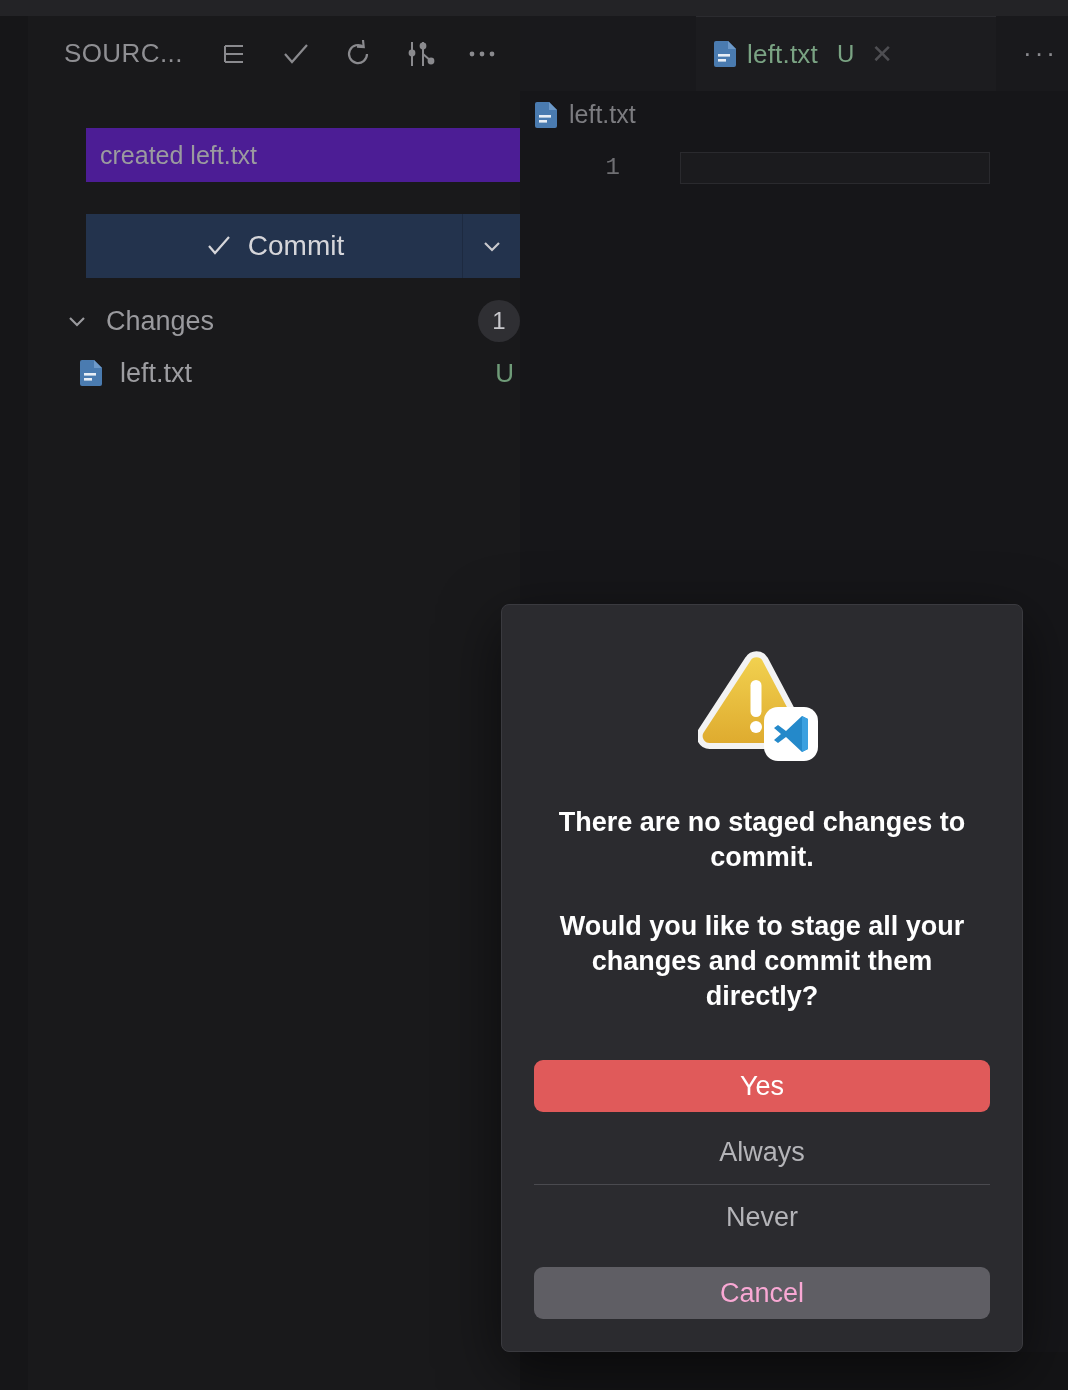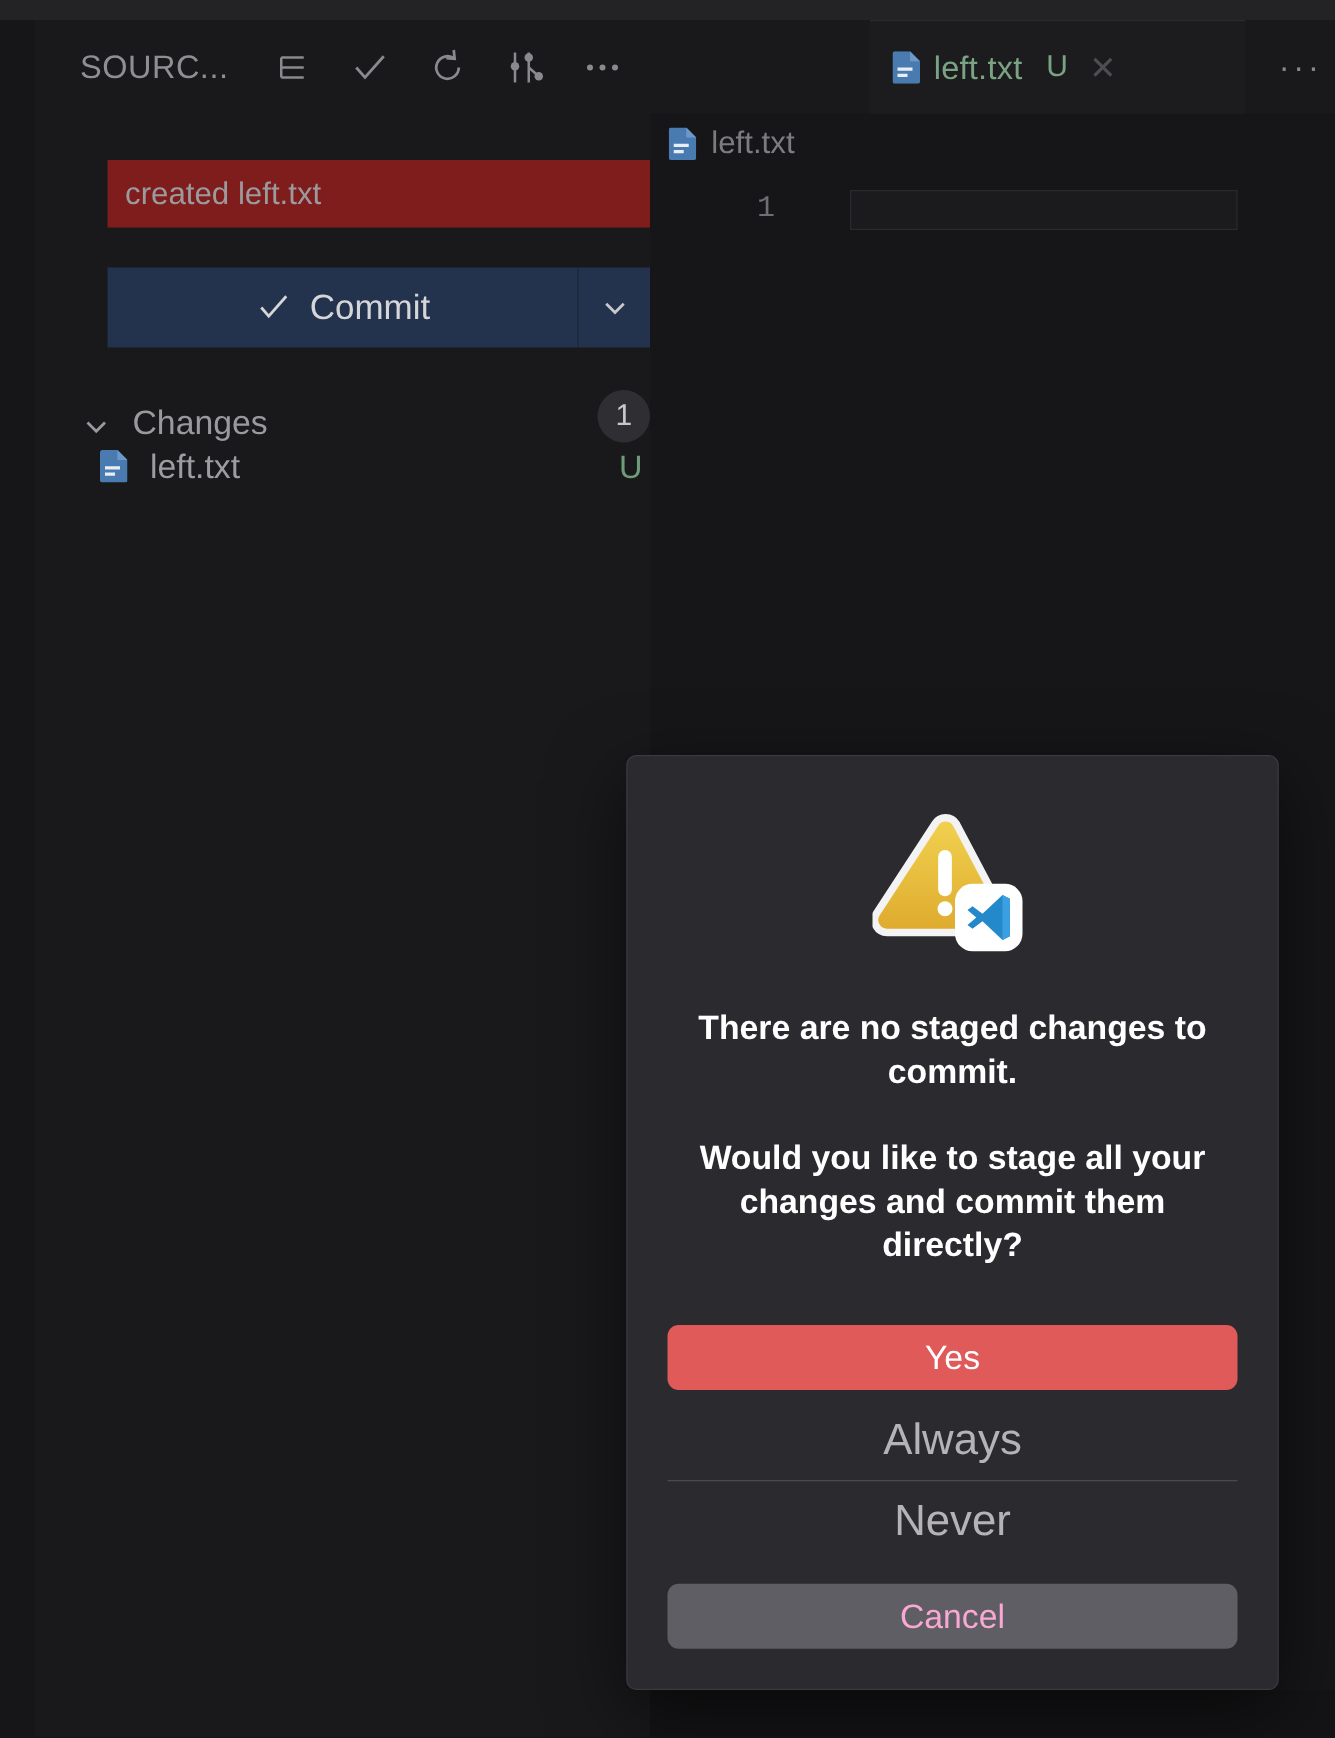--- a/index.html
+++ b/index.html
@@ -101,41 +101,41 @@
   }
   .sc-title {
     color: #8f8f93; font-size: 26px; letter-spacing: .4px;
     flex: 0 0 auto; margin-right: 34px;
   }
   .sc-actions { display: flex; align-items: center; gap: 28px; }
   .sc-icon { width: 34px; height: 34px; display: flex; align-items: center; justify-content: center; color: #8a8a8e; }
 
   .commit-input {
     position: absolute; left: 58px; top: 112px; width: 434px; height: 54px;
-    background: #7f1d1d;
+    background: #4c1d95;
     display: flex; align-items: center; padding: 0 14px;
     color: #9b9b9f; font-size: 25px;
   }
   .commit-btn-row {
     position: absolute; left: 58px; top: 198px; width: 434px; height: 64px;
     display: flex;
   }
   .commit-btn {
     flex: 1; background: #23334d; display: flex; align-items: center;
     justify-content: center; gap: 14px;
     color: #d6d6da; font-size: 28px;
   }
   .commit-split {
     width: 58px; background: #23334d; border-left: 1px solid #1d2a40;
     display: flex; align-items: center; justify-content: center; color: #c9c9cd;
   }
 
   .changes-row {
-    position: absolute; left: 36px; top: 292px; width: 456px; height: 46px;
-    display: flex; align-items: flex-end; gap: 16px;
+    position: absolute; left: 36px; top: 282px; width: 456px; height: 46px;
+    display: flex; align-items: center; gap: 16px;
   }
   .changes-label { color: #9a9a9e; font-size: 27px; }
   .changes-badge {
     margin-left: auto; width: 42px; height: 42px; border-radius: 21px;
     background: #2f2f33; color: #c8c8cc; font-size: 24px;
     display: flex; align-items: center; justify-content: center;
   }
   .file-row {
     position: absolute; left: 52px; top: 335px; width: 440px; height: 44px;
     display: flex; align-items: center; gap: 18px;
@@ -160,21 +160,21 @@
   .dialog-msg .para2 { display: block; margin-top: 34px; }
   .dialog-buttons { margin-top: auto; width: 456px; padding-bottom: 32px; }
   .btn {
     width: 456px; height: 52px; border-radius: 9px;
     display: flex; align-items: center; justify-content: center;
     font-size: 27px; border: none; margin-top: 40px;
   }
   .btn-primary { background: #e05a5a; color: #ffffff; }
   .btn-plain {
     background: transparent; color: #b4b4b8; height: 52px;
-    display: flex; align-items: center; justify-content: center; font-size: 35px;
+    display: flex; align-items: center; justify-content: center; font-size: 27px;
   }
   .btn-sep { width: 456px; height: 1px; background: #4a4a4f; margin: 6px 0; }
   .btn-cancel { background: #5f5e64; color: #f9a8d4; margin-top: 24px; }
   .gap-sm { height: 14px; }
 
   svg { display: block; }
 </style>
 </head>
 <body>
 

